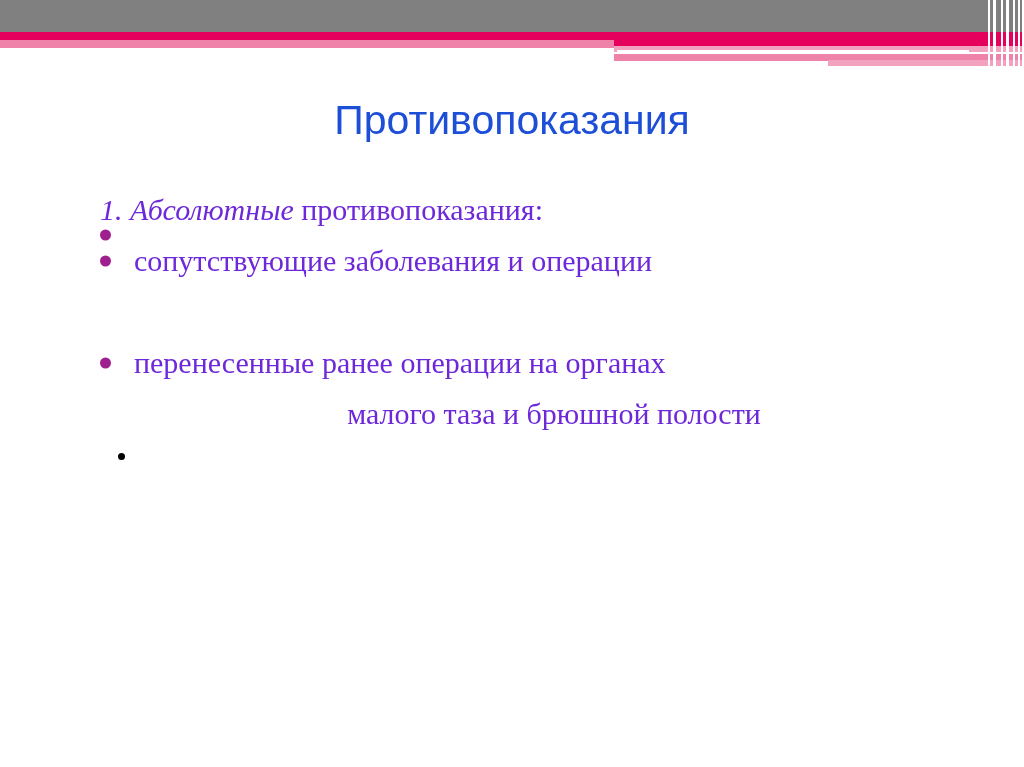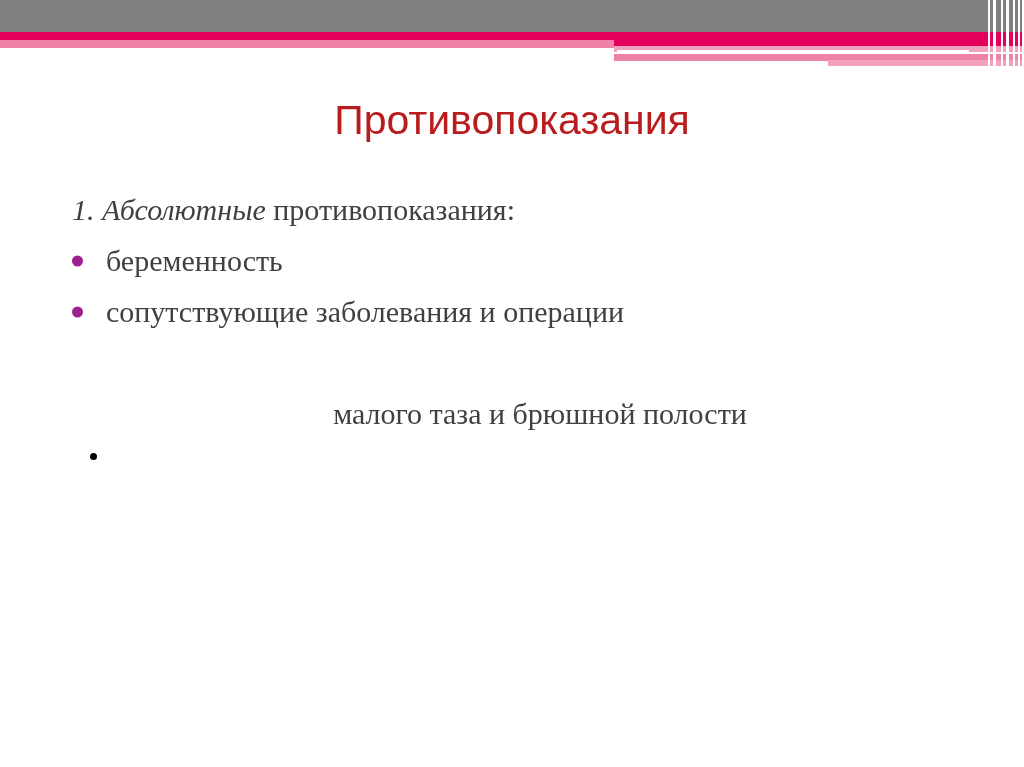--- a/index.html
+++ b/index.html
@@ -139,38 +139,39 @@
   
   .title {
     position: absolute;
     left: 0;
     top: 96px;
     width: 1024px;
     text-align: center;
     font-family: "Liberation Sans", sans-serif;
     font-size: 41px;
     line-height: 48px;
-    color: #b91c1c;
+    color: #1d4ed8;
     letter-spacing: 0px;
     white-space: nowrap;
   }
 
   
   .body-block {
     position: absolute;
     left: 64px;
     top: 184px;
     width: 900px;
   }
   .line {
     position: relative;
     font-size: 30px;
     line-height: 51px;
-    color: #404040;
+    color: #6d28d9;
     white-space: nowrap;
+    margin-left: 28px;
   }
   .line.heading {
     padding-left: 8px;
   }
   .line.heading .num {
     font-style: italic;
     font-weight: normal;
   }
   .line.heading .em {
     font-style: italic;
@@ -245,31 +246,34 @@
   <div class="title">Противопоказания</div>
 
   <div class="body-block">
 
     <div class="line heading">
       <span class="num">1.</span><span>&nbsp;</span><span class="em">Абсолютные</span><span class="plain"> противопоказания:</span>
     </div>
 
     <div class="line bullet">
       <span class="dot"></span>
-      <span>беременность</span>
     </div>
 
     <div class="line bullet">
       <span class="dot"></span>
       <span>сопутствующие заболевания и операции</span>
     </div>
 
     <div class="spacer-line"></div>
 
 
+    <div class="line bullet">
+      <span class="dot"></span>
+      <span>перенесенные ранее операции на органах</span>
+    </div>
 
     <div class="line cont">
       <span>малого таза и брюшной полости</span>
     </div>
 
     <div class="line tail">
       <span class="dotchar"></span>
     </div>
 
   </div>

